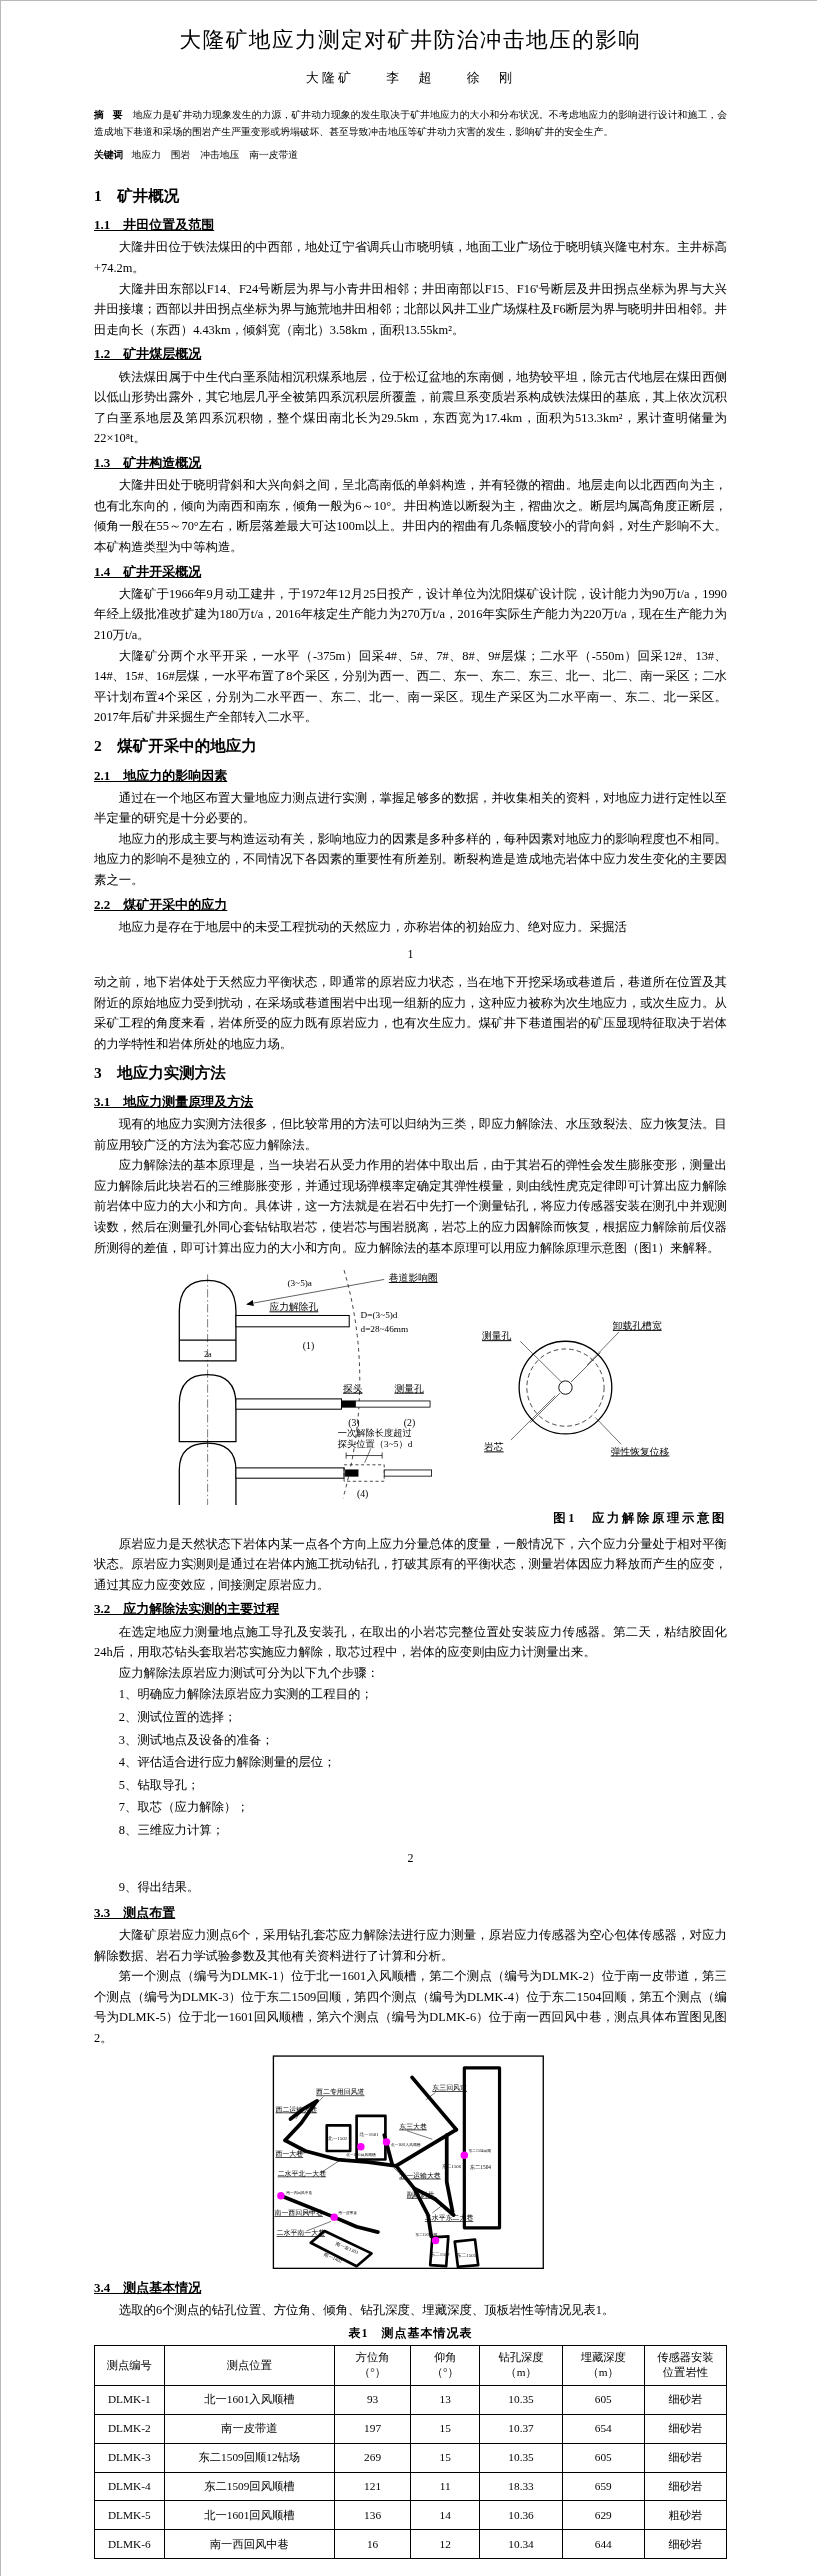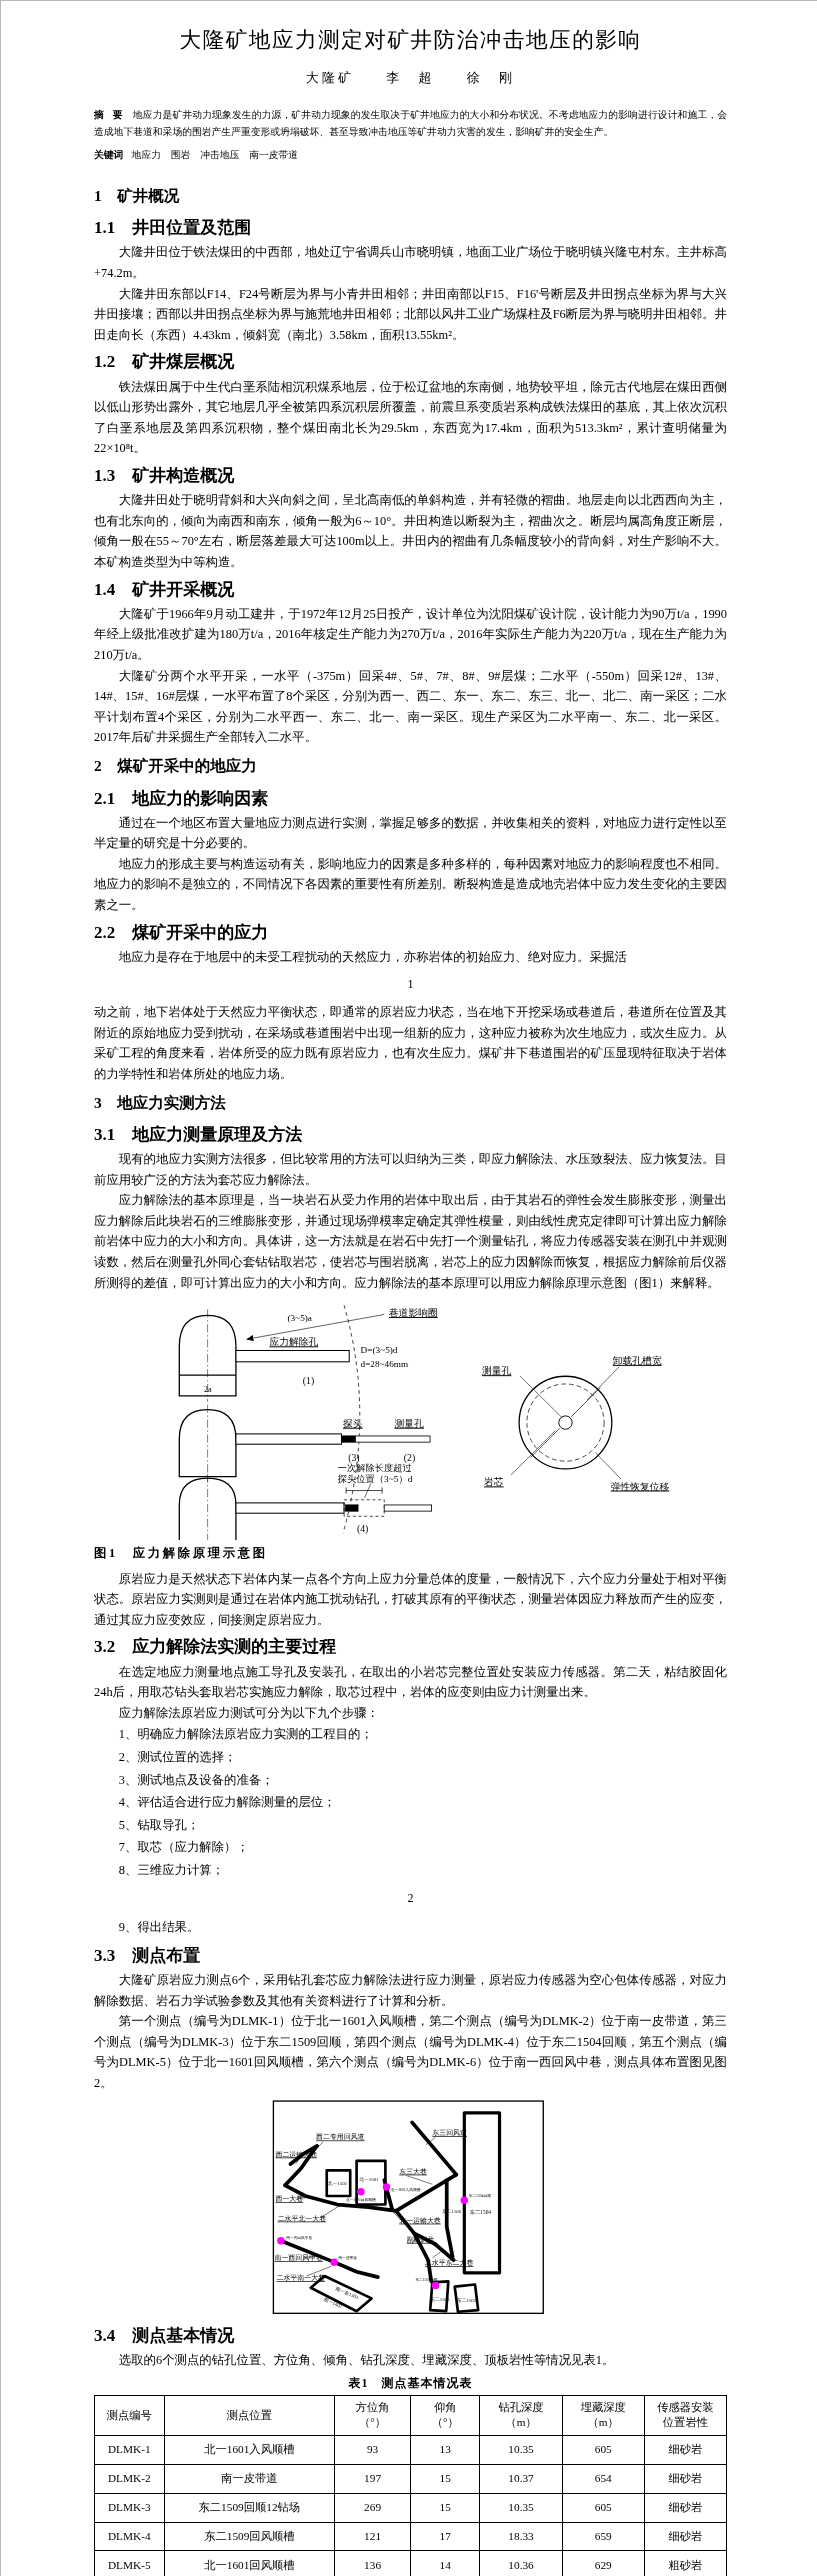--- a/index.html
+++ b/index.html
@@ -10,27 +10,27 @@
     font-family:"Liberation Serif","DejaVu Serif",serif;color:#000;
     display:flex;flex-direction:column;overflow:hidden;
   }
   .title{font-size:21.6px;font-weight:normal;text-align:center;letter-spacing:1.5px;margin:2.1px 0 15.5px;}
   .authors{font-size:13px;text-align:center;letter-spacing:3.1px;margin:0 0 18.5px;}
   .abs{font-size:9.8px;line-height:17.5px;text-align:justify;margin:0 0 5.2px;}
   .abs b{letter-spacing:3.1px;margin-right:7.2px;}
   .kw{font-size:9.8px;line-height:17.5px;margin:0 0 14.4px;}
   .kw b{margin-right:8.2px;}
   .h1{font-size:15.5px;font-weight:bold;margin:8.2px 0 4.1px;}
-  .h2{font-size:17px;font-weight:bold;margin:5.2px 0 3.1px;}
+  .h2{font-size:13px;font-weight:bold;margin:5.2px 0 3.1px;text-decoration:underline;}
   .p{font-size:12.4px;line-height:20.6px;text-align:justify;text-indent:2em;margin:0;}
   .cont{text-indent:0;}
   .step{margin:1px 0;}
   .pnum{font-size:12px;text-align:center;margin:9.3px 0 10.3px;}
   .figwrap{text-align:center;margin:6.2px 0 1px;}
-  .figcap{font-size:12.4px;font-weight:bold;text-align:left;letter-spacing:2.6px;margin:1px 0 6.2px;}
+  .figcap{font-size:12.4px;font-weight:bold;text-align:right;letter-spacing:2.6px;margin:1px 0 6.2px;}
   .tcap{font-size:12px;font-weight:bold;text-align:center;letter-spacing:1px;margin:4.1px 0 2.1px;}
   table.t1{border-collapse:collapse;width:100%;margin:1px 0 7.2px;}
   .t1 th,.t1 td{border:1px solid #000;font-size:11.3px;font-weight:normal;text-align:center;
     padding:6.2px 2.1px;white-space:pre-line;line-height:15.5px;}
   .t1 th{padding:4.1px 2.1px;}
   svg text{font-family:"Liberation Serif","DejaVu Serif",serif;fill:#000;}
   svg .lbl{text-decoration:underline;}
 </style>
 </head>
 <body>
@@ -298,21 +298,21 @@
         <td>269</td>
         <td>15</td>
         <td>10.35</td>
         <td>605</td>
         <td>细砂岩</td>
       </tr>
       <tr>
         <td>DLMK-4</td>
         <td>东二1509回风顺槽</td>
         <td>121</td>
-        <td>17</td>
+        <td>11</td>
         <td>18.33</td>
         <td>659</td>
         <td>细砂岩</td>
       </tr>
       <tr>
         <td>DLMK-5</td>
         <td>北一1601回风顺槽</td>
         <td>136</td>
         <td>14</td>
         <td>10.36</td>

